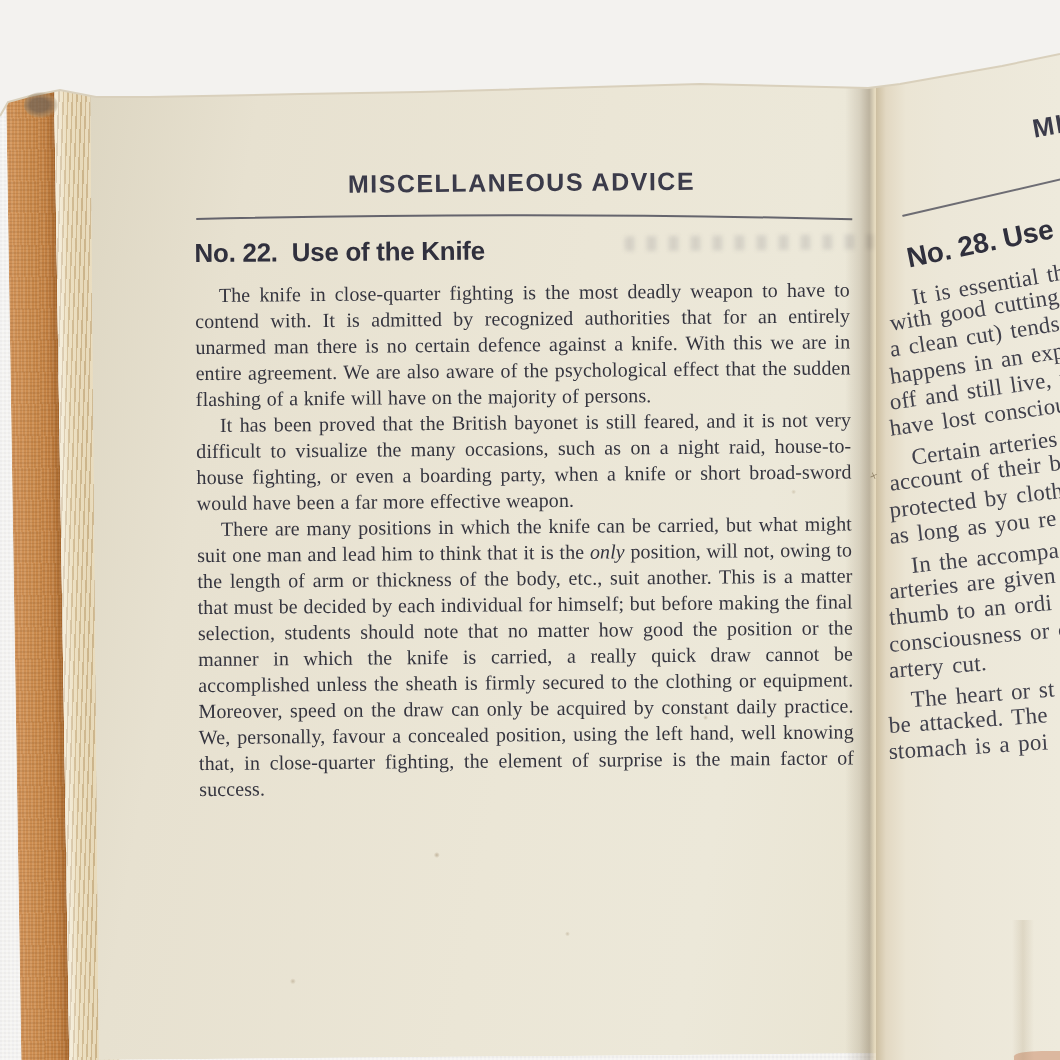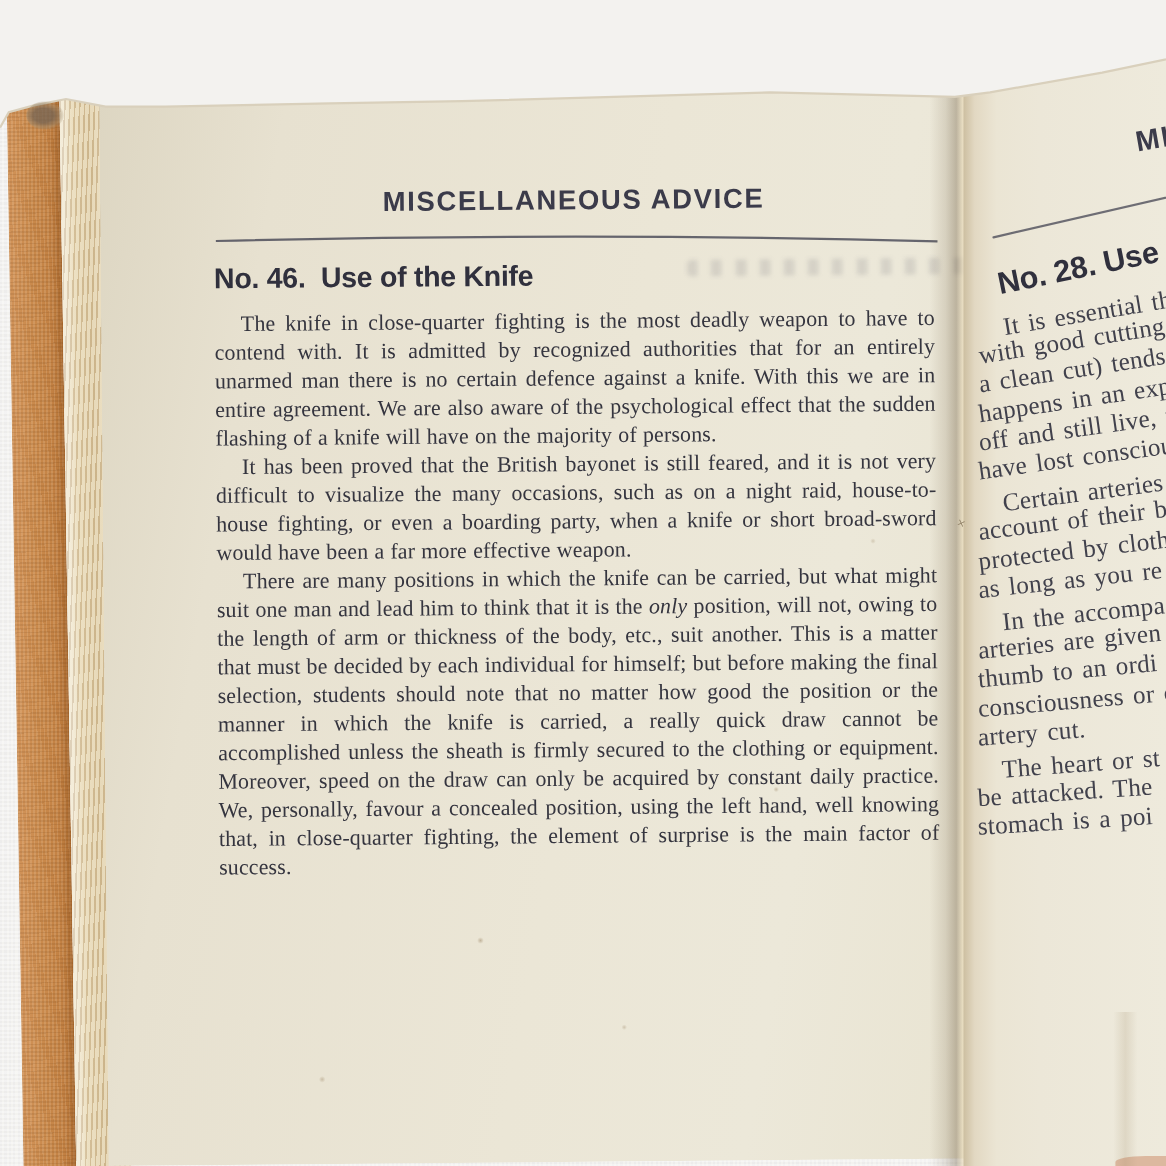--- a/index.html
+++ b/index.html
@@ -90,21 +90,21 @@
     <div class="page-edges"></div>
   </div>
 
   <div class="left-page">
     <div class="text-col">
       <div class="running-header">MISCELLANEOUS ADVICE</div>
       <svg class="rule-svg" width="660" height="16" viewBox="0 0 660 16">
         <path d="M2,7 Q340,2 658,13" stroke="#4e4e5a" stroke-width="2" fill="none" opacity="0.85"></path>
       </svg>
       <div class="heading">
-        <span>No. 46.</span><span class="title">Use of the Knife</span>
+        <span>No. 22.</span><span class="title">Use of the Knife</span>
       </div>
       <div class="ghost"></div>
       <div class="body" id="left-paragraphs">
           <p><span>The knife in close-quarter fighting is the most deadly weapon to have to contend with. It is admitted by recognized authorities that for an entirely unarmed man there is no certain defence against a knife. With this we are in entire agreement. We are also aware of the psychological effect that the sudden flashing of a knife will have on the majority of persons.</span></p>
           <p><span>It has been proved that the British bayonet is still feared, and it is not very difficult to visualize the many occasions, such as on a night raid, house-to-house fighting, or even a boarding party, when a knife or short broad-sword would have been a far more effective weapon.</span></p>
           <p><span>There are many positions in which the knife can be carried, but what might suit one man and lead him to think that it is the </span><i>only</i><span> position, will not, owing to the length of arm or thickness of the body, etc., suit another. This is a matter that must be decided by each individual for himself; but before making the final selection, students should note that no matter how good the position or the manner in which the knife is carried, a really quick draw cannot be accomplished unless the sheath is firmly secured to the clothing or equipment. Moreover, speed on the draw can only be acquired by constant daily practice. We, personally, favour a concealed position, using the left hand, well knowing that, in close-quarter fighting, the element of surprise is the main factor of success.</span></p>
         </div>
     </div>
   </div>
 

